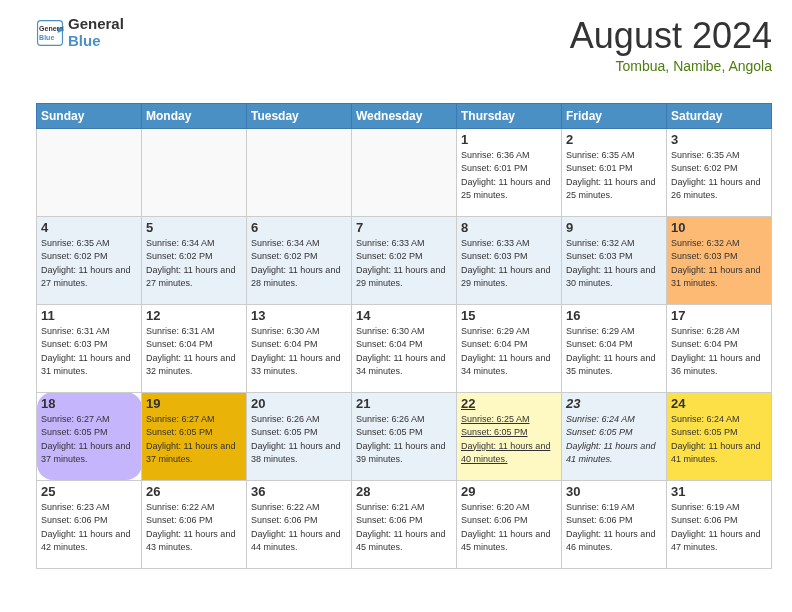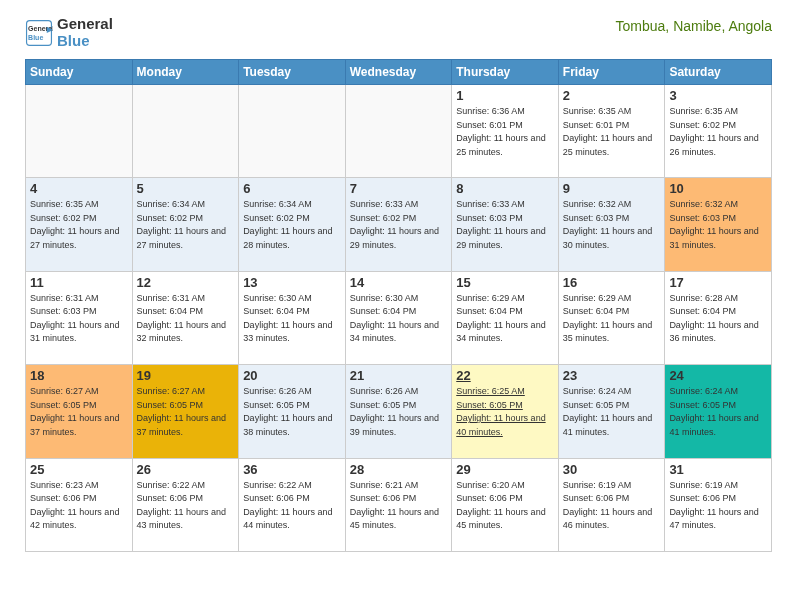--- a/index.html
+++ b/index.html
@@ -6,23 +6,24 @@
     body {
       font-family: Arial, sans-serif;
       background: #fff;
       width: 792px;
       height: 612px;
       overflow: hidden;
     }
     .page {
       width: 792px;
       height: 564px;
-      padding: 16px 20px 12px 25px;
+      padding: 16px 20px 12px 36px;
       display: flex;
       flex-direction: column;
+      gap: 19px;
     }
     .header {
       display: flex;
       justify-content: space-between;
       align-items: flex-start;
       margin-bottom: 10px;
     }
     .logo {
       display: flex;
       align-items: center;
@@ -109,20 +110,21 @@
         <rect x="2" y="2" width="32" height="32" rx="4" fill="#fff" stroke="#4a90c4" stroke-width="1.5"></rect>
         <text x="4" y="16" font-size="9" font-weight="bold" fill="#333" font-family="Arial">General</text>
         <text x="4" y="27" font-size="9" font-weight="bold" fill="#4a90c4" font-family="Arial">Blue</text>
         <polygon points="28,10 36,14 28,18" fill="#4a90c4"></polygon>
       </svg>
       <div class="logo-text">
         General<br><span>Blue</span>
       </div>
     </div>
     <div class="title-block">
+      <div class="month-title">August 2024</div>
       <div class="location">Tombua, Namibe, Angola</div>
     </div>
   </div>
 
   <table class="calendar">
     <thead>
       <tr>
         <th>Sunday</th>
         <th>Monday</th>
         <th>Tuesday</th>
@@ -205,45 +207,45 @@
           <td>
             <span class="day-num">16</span>
             <div class="day-info">Sunrise: 6:29 AM<br>Sunset: 6:04 PM<br>Daylight: 11 hours and 35 minutes.</div>
           </td>
           <td>
             <span class="day-num">17</span>
             <div class="day-info">Sunrise: 6:28 AM<br>Sunset: 6:04 PM<br>Daylight: 11 hours and 36 minutes.</div>
           </td>
         </tr>
         <tr>
-          <td style="background: #fdba74;">
+          <td style="background: #c4b5fd; border-radius: 16px;">
             <span class="day-num">18</span>
             <div class="day-info">Sunrise: 6:27 AM<br>Sunset: 6:05 PM<br>Daylight: 11 hours and 37 minutes.</div>
           </td>
           <td style="background: #eab308;">
             <span class="day-num">19</span>
             <div class="day-info">Sunrise: 6:27 AM<br>Sunset: 6:05 PM<br>Daylight: 11 hours and 37 minutes.</div>
           </td>
           <td style="background: rgb(232, 240, 248);">
             <span class="day-num">20</span>
             <div class="day-info">Sunrise: 6:26 AM<br>Sunset: 6:05 PM<br>Daylight: 11 hours and 38 minutes.</div>
           </td>
           <td style="background: rgb(232, 240, 248); margin-top: 24px;">
             <span class="day-num">21</span>
             <div class="day-info">Sunrise: 6:26 AM<br>Sunset: 6:05 PM<br>Daylight: 11 hours and 39 minutes.</div>
           </td>
           <td style="background: #fef9c3; text-decoration: underline;">
             <span class="day-num">22</span>
             <div class="day-info">Sunrise: 6:25 AM<br>Sunset: 6:05 PM<br>Daylight: 11 hours and 40 minutes.</div>
           </td>
-          <td style="background: rgb(232, 240, 248);">
+          <td style="background: rgb(232, 240, 248); font-style: italic;">
             <span class="day-num">23</span>
             <div class="day-info">Sunrise: 6:24 AM<br>Sunset: 6:05 PM<br>Daylight: 11 hours and 41 minutes.</div>
           </td>
-          <td style="background: #14b8a6;">
+          <td style="background: #fde047;">
             <span class="day-num">24</span>
             <div class="day-info">Sunrise: 6:24 AM<br>Sunset: 6:05 PM<br>Daylight: 11 hours and 41 minutes.</div>
           </td>
         </tr>
         <tr>
           <td>
             <span class="day-num">25</span>
             <div class="day-info">Sunrise: 6:23 AM<br>Sunset: 6:06 PM<br>Daylight: 11 hours and 42 minutes.</div>
           </td>
           <td>

